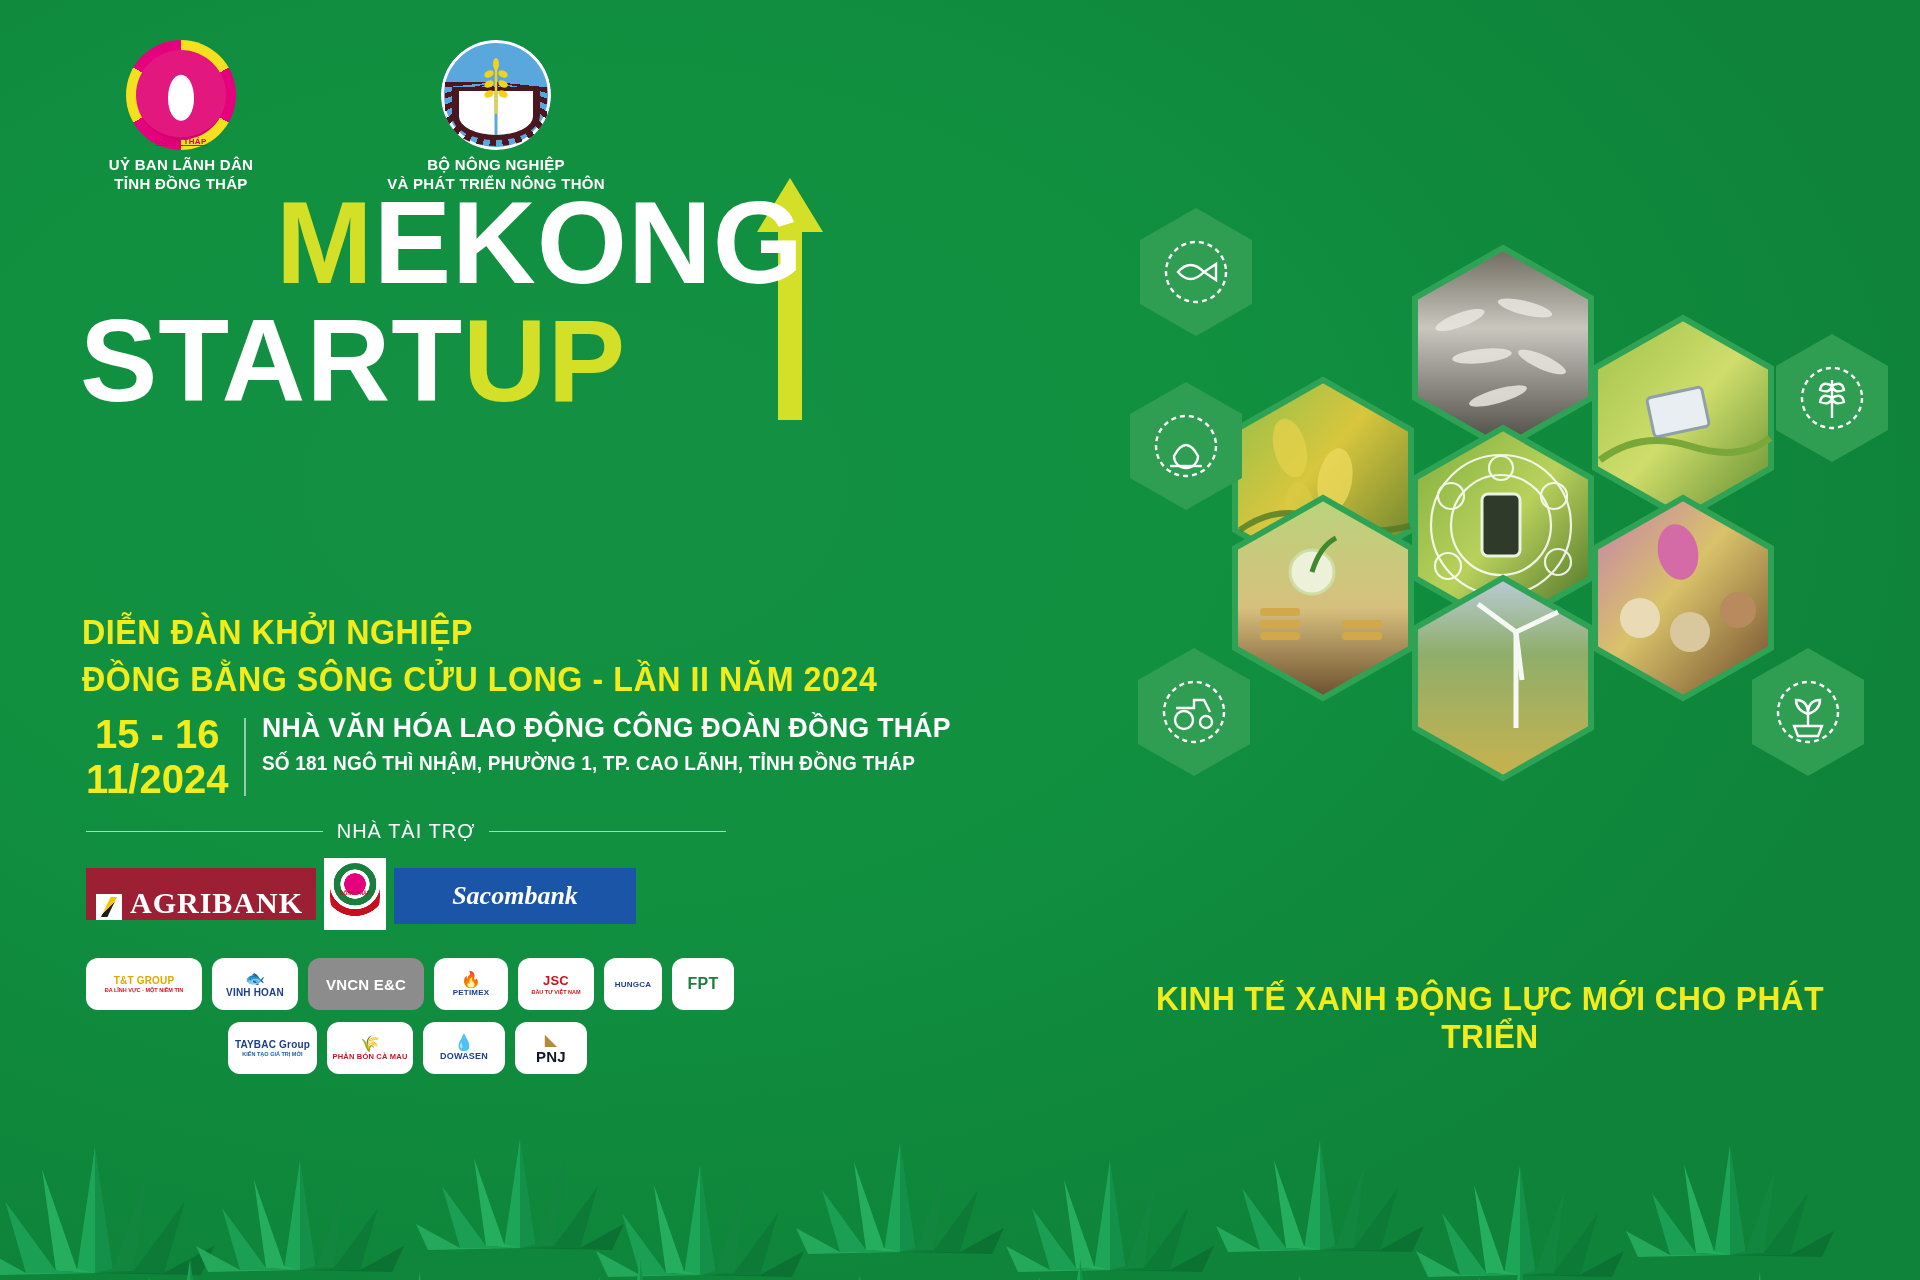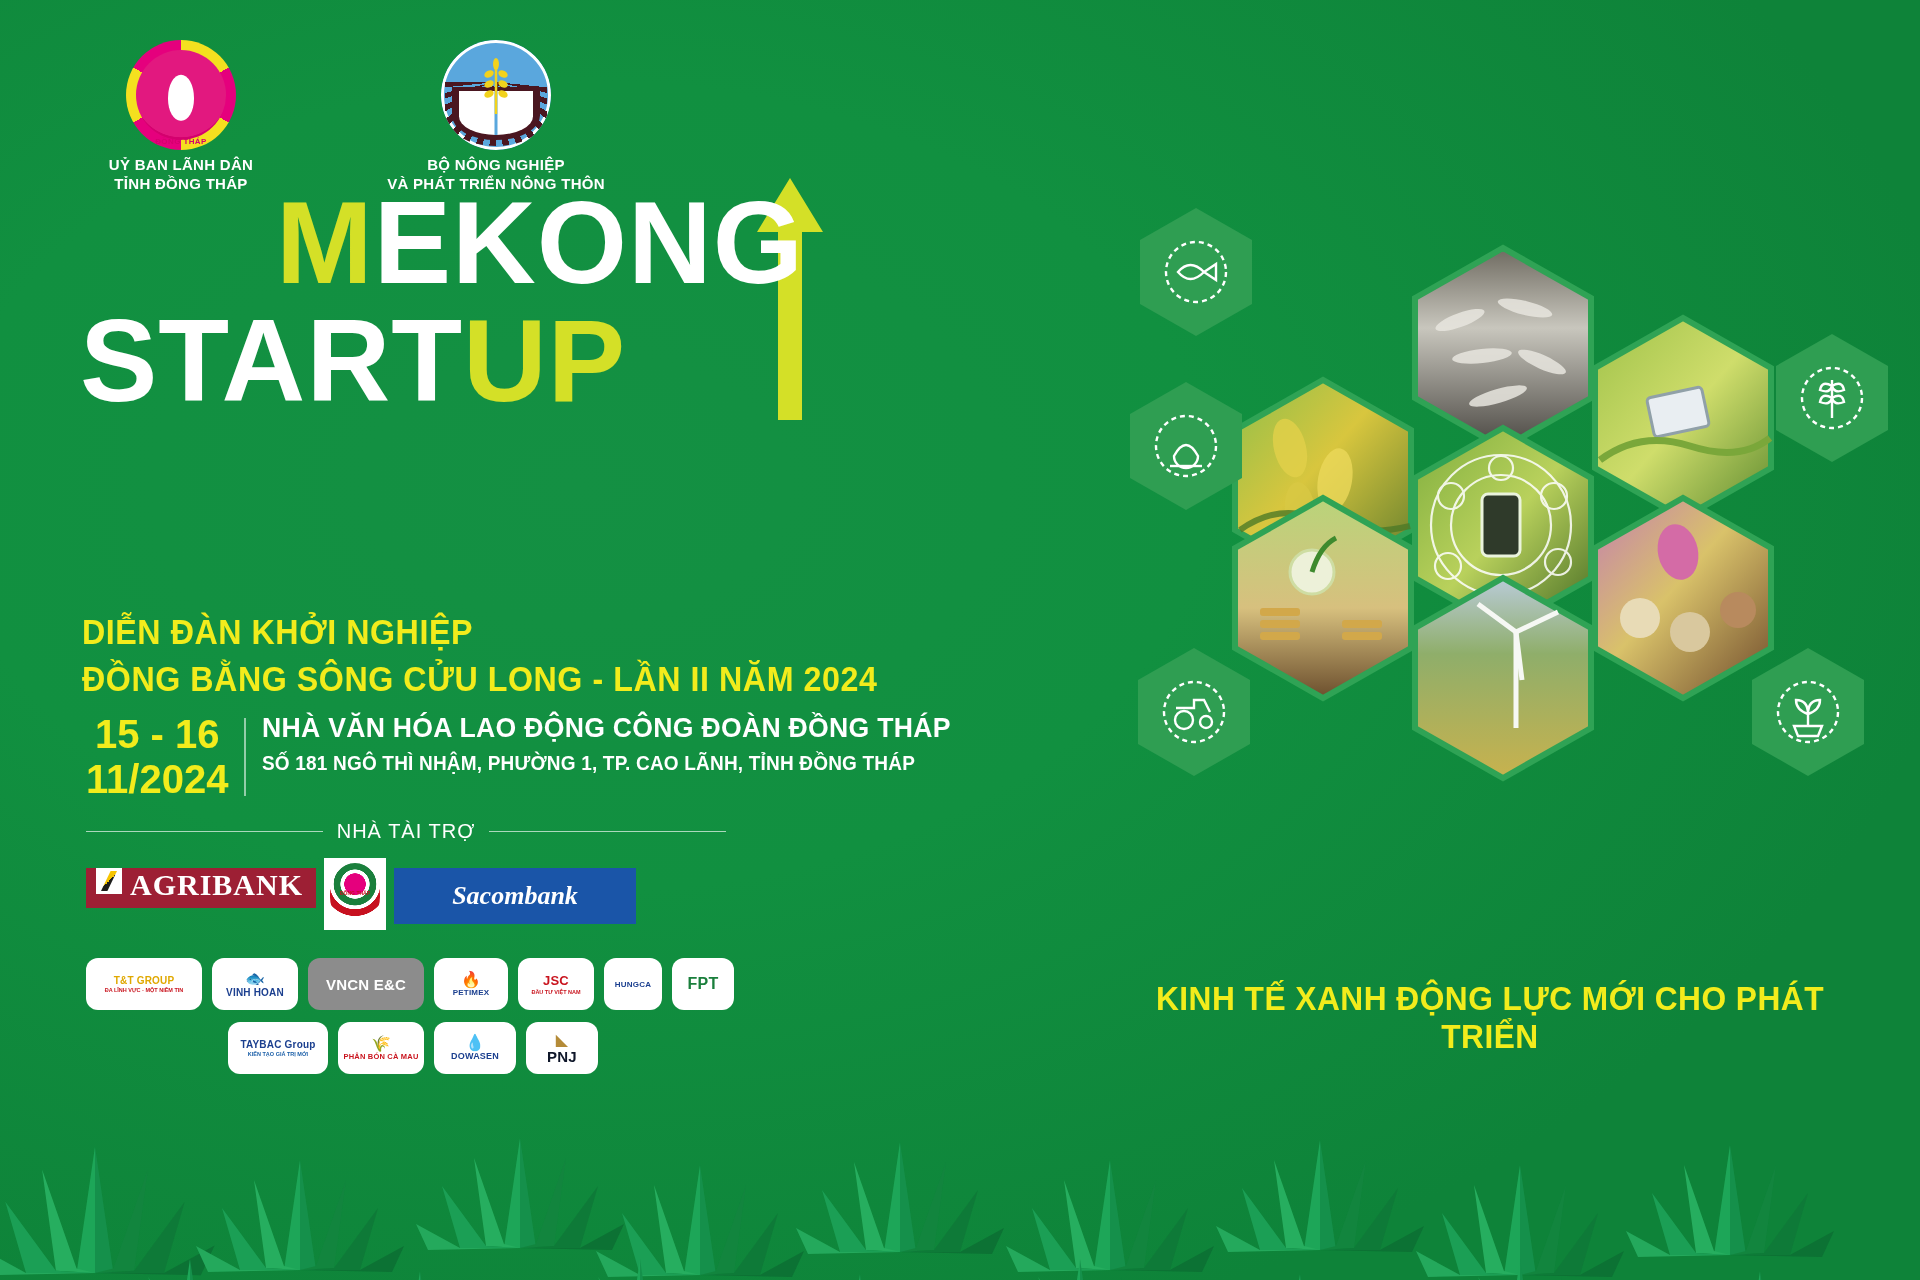--- a/index.html
+++ b/index.html
@@ -16,21 +16,21 @@
   }
 
   
   .org-row { position:absolute; left:86px; top:40px; display:flex; gap:100px; }
   .org { width:190px; text-align:center; }
   .org-seal { width:110px; height:110px; margin:0 auto 6px; position:relative; }
 
   .seal-dt { border-radius:50%; background:conic-gradient(#f4e01f 0deg 60deg,#e5007d 60deg 120deg,#f4e01f 120deg 180deg,#e5007d 180deg 240deg,#f4e01f 240deg 300deg,#e5007d 300deg 360deg); display:flex; align-items:center; justify-content:center; }
   .seal-dt::before { content:""; position:absolute; inset:10px; border-radius:50%; background:radial-gradient(circle at 50% 44%, #ffffff 0 16%, #e2187f 17% 70%, #d4006e 71% 100%); }
   .seal-dt::after { content:""; position:absolute; left:50%; top:40%; transform:translate(-50%,-20%); width:26px; height:46px; border-radius:50% 50% 48% 48%; background:#fff; }
-  .seal-dt .seal-word { position:absolute; bottom:4px; left:0; right:0; font-size:8px; font-weight:bold; color:#d4006e; letter-spacing:.4px; z-index:3; }
+  .seal-dt .seal-word { position:absolute; bottom:4px; left:0; right:0; font-size:8px; font-weight:bold; color:#d4006e; letter-spacing:.4px; z-index:3;text-decoration:underline; }
 
   .seal-bnn { border-radius:50%; background:#5aa7dd; overflow:hidden; }
   .seal-bnn .ring { position:absolute; inset:0; border-radius:50%; border:3px solid #ffffff; }
   .seal-bnn .gear { position:absolute; left:4%; right:4%; bottom:4%; height:58%; border-radius:0 0 200px 200px / 0 0 120px 120px; background:
      repeating-conic-gradient(from 0deg at 50% 0%, #4a1620 0deg 6deg, transparent 6deg 12deg); }
   .seal-bnn .gear-inner { position:absolute; left:10%; right:10%; bottom:9%; height:48%; border-radius:0 0 200px 200px / 0 0 110px 110px; background:#4a1620; }
   .seal-bnn .leaves { position:absolute; left:16%; right:16%; bottom:14%; height:40%; background:#fff; border-radius:0 0 200px 200px / 0 0 100px 100px; }
   .seal-bnn .leafsplit { position:absolute; left:50%; bottom:14%; width:3px; height:40%; background:#5aa7dd; transform:translateX(-50%); }
   .seal-bnn .wheat { position:absolute; left:50%; top:16%; transform:translateX(-50%); width:30px; height:58px; }
 
@@ -58,21 +58,21 @@
   .dv-text { color:#fff; }
   .dv-venue { font-weight:bold; font-size:28px; letter-spacing:.3px; transform:scaleX(.95); transform-origin:left center; white-space:nowrap; }
   .dv-addr { font-weight:bold; font-size:20px; margin-top:8px; letter-spacing:.2px; transform:scaleX(.95); transform-origin:left center; white-space:nowrap; }
 
   
   .sp-head { position:absolute; left:86px; top:820px; width:640px; display:flex; align-items:center; gap:14px; }
   .sp-head .rule { flex:1; height:1px; background:rgba(255,255,255,.65); }
   .sp-head .lbl { color:#fff; font-size:20px; letter-spacing:1px; }
 
   .sp-main { position:absolute; left:86px; top:868px; display:flex; align-items:stretch; gap:0; }
-  .sp-agri { width:230px; height:40px; background:#9d1f34; display:flex; align-items:flex-start; gap:8px; padding:0 10px; }
+  .sp-agri { width:230px; height:52px; background:#9d1f34; display:flex; align-items:flex-end; gap:8px; padding:0 10px; }
   .sp-agri .mark { width:26px; height:26px; background:#fff; position:relative; flex:none; }
   .sp-agri .mark::after { content:""; position:absolute; left:5px; top:3px; width:16px; height:20px; background:linear-gradient(135deg,#f6c400 0 50%, #1d1d1b 50% 100%); clip-path:polygon(60% 0,100% 0,40% 100%,0 100%); }
   .sp-agri .txt { color:#fff; font-family:"Liberation Serif", serif; font-weight:bold; font-size:30px; letter-spacing:1px; }
 
   .sp-dt { width:62px; height:72px; background:#fff; display:flex; align-items:center; justify-content:center; margin-left:8px; margin-top:-10px; }
   .sp-dt .inner { width:50px; height:62px; background:
     radial-gradient(circle at 50% 34%, #e5007d 0 22%, #fff 23% 30%, #1a7f3c 31% 44%, #fff 45% 52%, #c7101f 53% 66%, #fff 67% 100%); border-radius:50% 50% 45% 45%; position:relative; }
   .sp-dt .inner::after { content:"ĐỒNG THÁP"; position:absolute; left:0; right:0; top:50%; transform:translateY(-50%); font-size:5px; font-weight:bold; color:#c7101f; text-align:center; line-height:1.1; }
 
   .sp-saco { width:242px; height:56px; background:#1a55a8; display:flex; align-items:center; justify-content:center; margin-left:8px; }
@@ -247,21 +247,21 @@
     </div>
     <div class="chip" style="width:58px">
       <span class="nm" style="font-size:8px">HUNGCA</span>
     </div>
     <div class="chip" style="width:62px">
       <span class="nm" style="color:#1a7f3c;font-size:16px">FPT</span>
     </div>
   </div>
 
   <div class="sp-row3">
-    <div class="chip" style="width:100px">
+    <div class="chip" style="width:89px">
       <span class="nm">TAYBAC Group</span>
       <span class="sub" style="color:#1b5fa8">KIẾN TẠO GIÁ TRỊ MỚI</span>
     </div>
     <div class="chip" style="width:86px">
       <span class="glyph" style="color:#c9141e">🌾</span>
       <span class="nm" style="color:#c9141e;font-size:7.5px">PHÂN BÓN CÀ MAU</span>
     </div>
     <div class="chip" style="width:82px">
       <span class="glyph" style="color:#1b6fc4">💧</span>
       <span class="nm" style="font-size:9px">DOWASEN</span>

